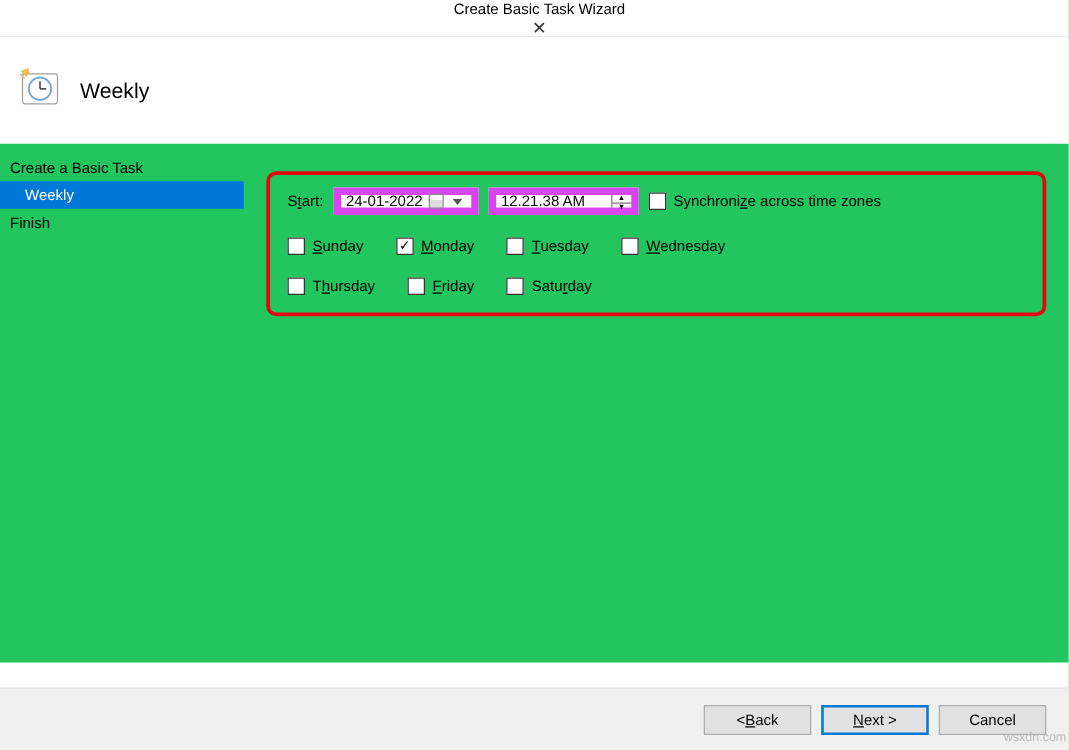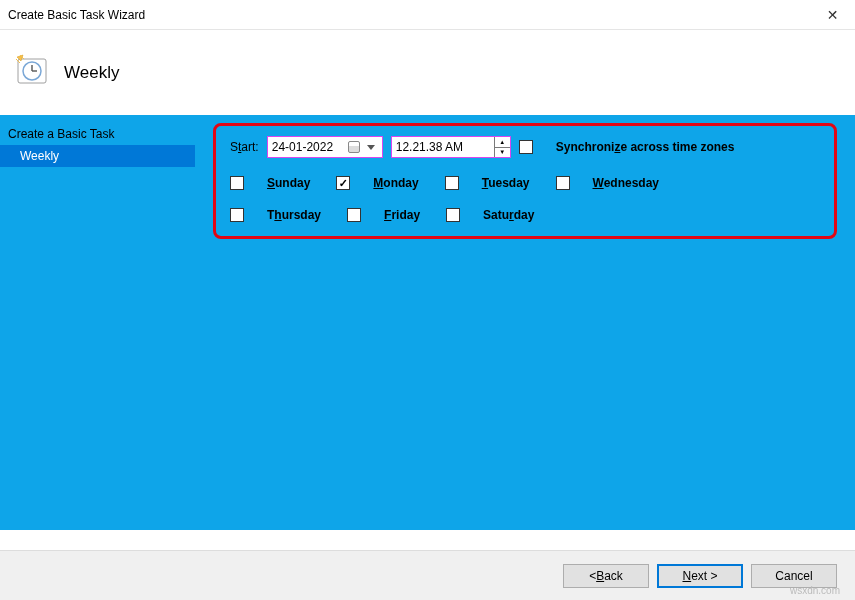--- a/index.html
+++ b/index.html
@@ -13,20 +13,21 @@
       position: relative;
       color: #000;
     }
     .titlebar {
       display: flex;
       align-items: center;
       justify-content: space-between;
       height: 30px;
       padding: 0 0 0 8px;
       border-bottom: 1px solid #e5e5e5;
+      flex-direction: column;
     }
     .titlebar-title { font-size: 12px; }
     .close-btn {
       width: 45px;
       height: 30px;
       display: flex;
       align-items: center;
       justify-content: center;
       font-size: 14px;
       font-family: Arial, sans-serif;
@@ -38,59 +39,59 @@
       align-items: center;
       padding-left: 14px;
       gap: 14px;
       background: #fff;
     }
     .header svg { width: 36px; height: 36px; }
     .header-title { font-size: 17px; }
     .body {
       display: flex;
       height: 415px;
-      background: #0ea5e9;
+      background: #22c55e;
     }
     .sidebar {
       width: 195px;
       padding-top: 8px;
     }
     .sidebar-item {
       padding: 4px 8px;
       cursor: default;
     }
     .sidebar-sub {
       padding: 4px 8px 4px 20px;
     }
     .sidebar-item.selected, .sidebar-sub.selected {
       background: #0078d7;
       color: #fff;
     }
     .main {
       flex: 1;
-      padding: 8px 18px;
+      padding: 22px 18px;
       position: relative;
     }
     .highlight-box {
       border: 3px solid #e30613;
       border-radius: 8px;
       padding: 10px 14px 14px 14px;
     }
     .row {
       display: flex;
       align-items: center;
       gap: 8px;
       margin-bottom: 18px;
       flex-wrap: wrap;
     }
     .row:last-child { margin-bottom: 0; }
     .lbl { font-size: 12px; }
     .u { text-decoration: underline; }
     .date-field, .time-field {
-      border: 1px solid #d946ef;
+      border: 6px solid #d946ef;
       background: #fff;
       height: 22px;
       display: flex;
       align-items: center;
       padding: 0 4px;
       font-size: 12px;
     }
     .date-field { width: 116px; justify-content: space-between; }
     .date-field .dropdown-icon {
       width: 14px; height: 14px;
@@ -132,23 +133,22 @@
     }
     .chk.checked::after {
       content: "✓";
       font-size: 11px;
       line-height: 1;
       color: #000;
     }
     .chk-wrap {
       display: inline-flex;
       align-items: center;
-      gap: 19px;
+      gap: 2px;
       margin-right: 14px;
-      font-weight: bold;
     }
     .num-input {
       width: 30px;
       height: 22px;
       border: 1px solid #7a7a7a;
       background: #fff;
       text-align: center;
       font-size: 12px;
       font-family: inherit;
       margin: 0 6px;
@@ -177,21 +177,21 @@
       align-items: center;
       justify-content: center;
       cursor: default;
     }
     .btn.default {
       border: 2px solid #0078d7;
     }
     .watermark {
       position: absolute;
       bottom: 4px;
-      right: 15px;
+      right: 2px;
       font-size: 10px;
       color: #bbb;
     }
     .days-row .chk-wrap { margin-right: 18px; margin-bottom: 0; justify-content: center; }
   </style>
 </head>
 <body>
 
 <div class="titlebar">
   <span class="titlebar-title">Create Basic Task Wizard</span>
@@ -212,20 +212,21 @@
     </svg>
   </span>
   <span class="header-title">Weekly</span>
 </div>
 
 <div class="body">
 
   <div class="sidebar" id="sidebar">
       <div class="sidebar-item">Create a Basic Task</div>
       <div class="sidebar-sub selected">Weekly</div>
+      <div class="sidebar-item">Finish</div>
     </div>
 
   <div class="main">
     <div class="highlight-box">
 
       <div class="row">
         <span class="lbl"><span>S</span><span class="u">t</span><span>art:</span></span>
 
         <div class="date-field">
           <span>24-01-2022</span>

